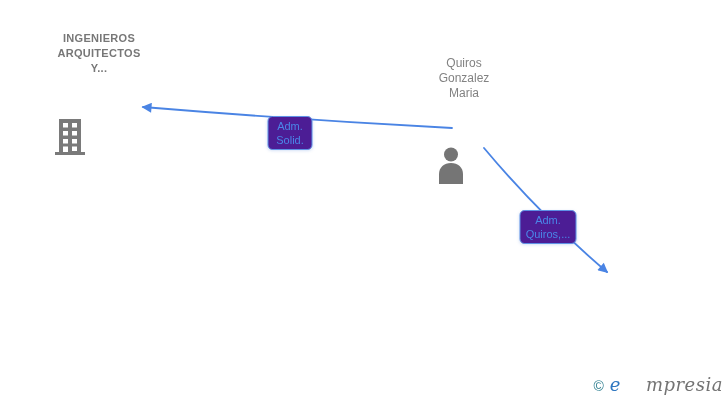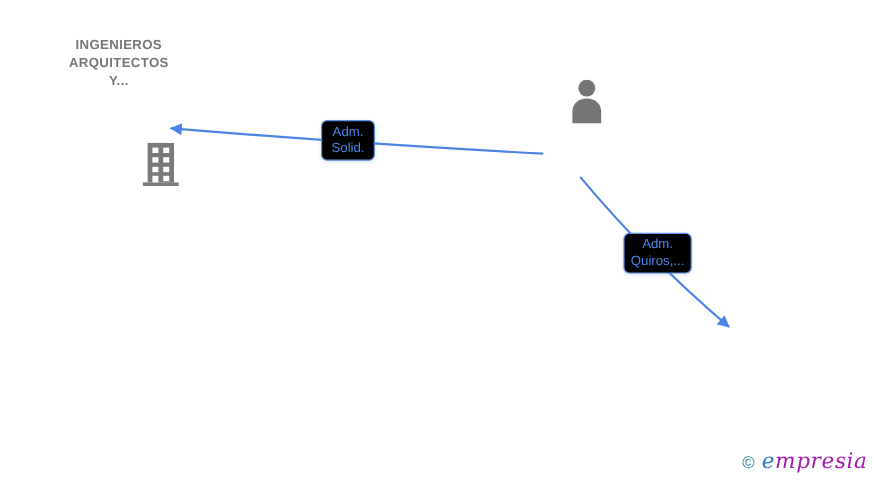--- a/index.html
+++ b/index.html
@@ -23,21 +23,21 @@
   .edge {
     fill: none;
     stroke: #4a84e4;
     stroke-width: 1.8;
     stroke-linecap: round;
   }
   .node {
     position: absolute;
     display: flex;
     flex-direction: column;
-    align-items: flex-end;
+    align-items: flex-start;
     cursor: pointer;
     gap: 36px;
   }
   .node-label {
     text-align: center;
     line-height: 15px;
     white-space: pre-wrap;
     width: 100%;
   }
   .company-label {
@@ -51,29 +51,30 @@
   }
   .person-label {
     font-size: 12px;
     font-weight: normal;
     color: #828282;
   }
   .edge-label {
     position: absolute;
     transform: translate(-50%, -50%);
     box-sizing: border-box;
-    background: #000000;
+    background: #4c1d95;
     border: 1.5px solid #5e92e6;
     border-radius: 5px;
     color: #4a86e8;
     font-size: 11px;
     line-height: 14px;
     text-align: center;
     padding: 2px 1px;
     box-shadow: 0 1px 3px rgba(90,140,220,0.25);
+    margin-top: 16px;
   }
   .watermark {
     position: absolute;
     right: 5px;
     bottom: 5px;
     display: flex;
     align-items: baseline;
     user-select: none;
   }
   .wm-copy {
@@ -82,21 +83,21 @@
     margin-right: 6px;
     font-family: "Liberation Sans", sans-serif;
   }
   .wm-brand {
     font-family: "DejaVu Serif", "Liberation Serif", serif;
     font-style: italic;
     font-size: 18px;
     letter-spacing: 0.5px;
   }
   .wm-e    { color: #2f77c0; }
-  .wm-rest { color: #a21caf; }
+  .wm-rest { color: #737373; margin-left: 25px; }
 </style>
 </head>
 <body>
 
 <div class="canvas">
 
   <svg class="edges-layer" width="728" height="400" viewBox="0 0 728 400" xmlns="http://www.w3.org/2000/svg">
     <defs>
       <marker id="arrowhead" viewBox="0 0 10 10" refX="8.5" refY="5" markerWidth="11" markerHeight="10" orient="auto" markerUnits="userSpaceOnUse">
         <path d="M0,0 L10,5 L0,10 Z" fill="#4a84e4"></path>
@@ -118,20 +119,21 @@
         <rect x="17" y="12" width="5" height="4.5"></rect>
         <rect x="8" y="20" width="5" height="4.5"></rect>
         <rect x="17" y="20" width="5" height="4.5"></rect>
         <rect x="8" y="27.5" width="5" height="5.5"></rect>
         <rect x="17" y="27.5" width="5" height="4.5"></rect>
       </g>
     </svg>
   </div>
 
   <div class="node" style="left:424px; top:56px; width:80px;">
+    <div class="node-label person-label">Quiros Gonzalez Maria</div>
     <svg width="30" height="37" viewBox="0 0 30 37" style="margin-top:10px; margin-left:12px;">
       <circle cx="15" cy="7.5" r="7" fill="#757575"></circle>
       <path d="M15,16 C8,16 3,20.5 3,27 L3,37 L27,37 L27,27 C27,20.5 22,16 15,16 Z" fill="#757575"></path>
     </svg>
   </div>
 
 
   <div class="edge-label" style="left:290px; top:117px; width:45px;">Adm. Solid.</div>
   <div class="edge-label" style="left:548px; top:211px; width:57px;">Adm. Quiros,...</div>
 

